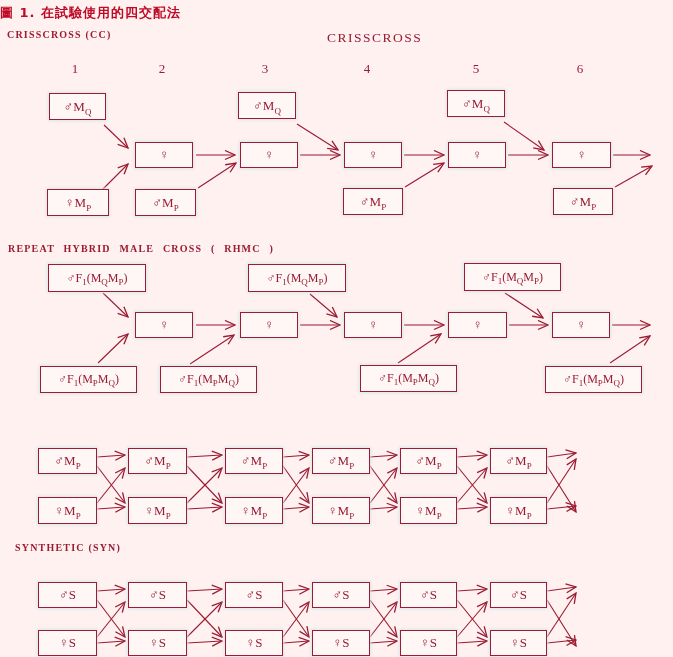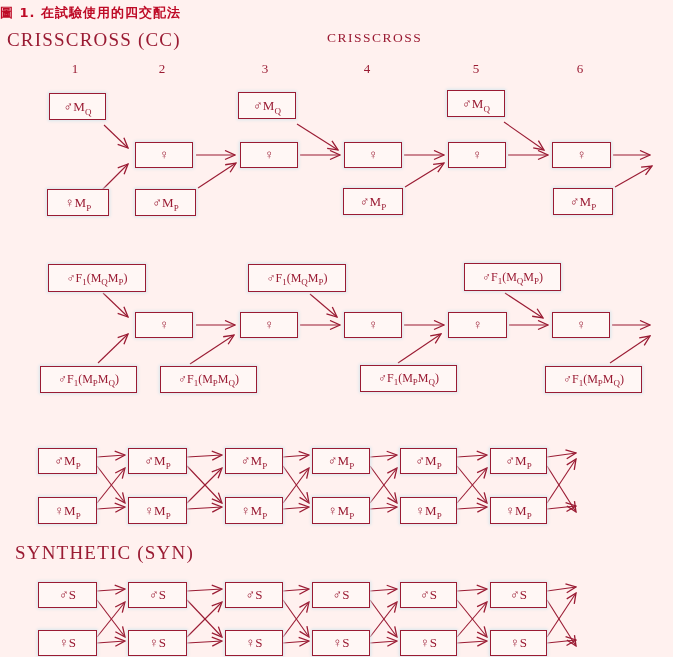--- a/index.html
+++ b/index.html
@@ -7,21 +7,21 @@
     position:relative;width:673px;height:657px;overflow:hidden;
     background:var(--bg,#fff1ef);
     font-family:"Liberation Serif","DejaVu Serif",serif;
     color:var(--ink,#9a1b33);
   }
   .title{
     position:absolute;top:4px;left:0;width:100%;
     font-family:"DejaVu Sans",sans-serif;font-size:13px;font-weight:bold;
     color:var(--title,#be0a26);letter-spacing:1px;
   }
-  .sec-label{position:absolute;font-size:19px;letter-spacing:1.2px;white-space:nowrap;}
+  .sec-label{position:absolute;font-size:10px;letter-spacing:1.2px;white-space:nowrap;font-weight:bold;}
   .lbl-cc{left:7px;top:29px;}
   .gen-hdr{position:absolute;left:327px;top:30px;font-size:13.5px;letter-spacing:1.5px;}
   .lbl-rhmc{left:8px;top:243px;word-spacing:5px;}
   .lbl-str{left:15px;top:421px;}
   .lbl-syn{left:15px;top:542px;}
   .gen-num{position:absolute;top:61px;width:16px;text-align:center;font-size:13px;}
   #arrows{position:absolute;left:0;top:0;}
   .dbox{
     position:absolute;box-sizing:border-box;
     border:1.5px solid var(--ink,#9a1b33);
@@ -115,20 +115,21 @@
         <line x1="547" y1="600" x2="576" y2="646" stroke="#9a1b33" stroke-width="1.1" marker-end="url(#ah)"></line>
         <line x1="547" y1="637" x2="576" y2="593" stroke="#9a1b33" stroke-width="1.1" marker-end="url(#ah)"></line>
         <line x1="547" y1="643" x2="576" y2="640" stroke="#9a1b33" stroke-width="1.1" marker-end="url(#ah)"></line>
       </g>
   </svg>
 
   <div class="title">圖 1. 在試驗使用的四交配法</div>
 
   <div class="sec-label lbl-cc">CRISSCROSS (CC)</div>
   <div class="gen-hdr">CRISSCROSS</div>
+  <div class="sec-label lbl-rhmc">REPEAT HYBRID MALE CROSS ( RHMC )</div>
   <div class="sec-label lbl-syn">SYNTHETIC (SYN)</div>
 
   <div id="gen-axis">
       <div class="gen-num" style="left: 67px;">1</div>
       <div class="gen-num" style="left: 154px;">2</div>
       <div class="gen-num" style="left: 257px;">3</div>
       <div class="gen-num" style="left: 359px;">4</div>
       <div class="gen-num" style="left: 468px;">5</div>
       <div class="gen-num" style="left: 572px;">6</div>
     </div>

